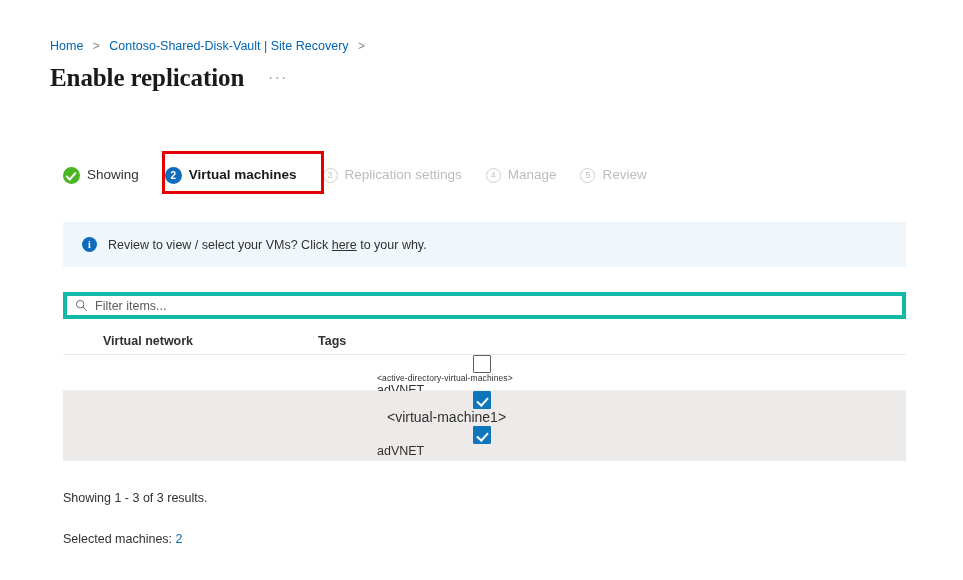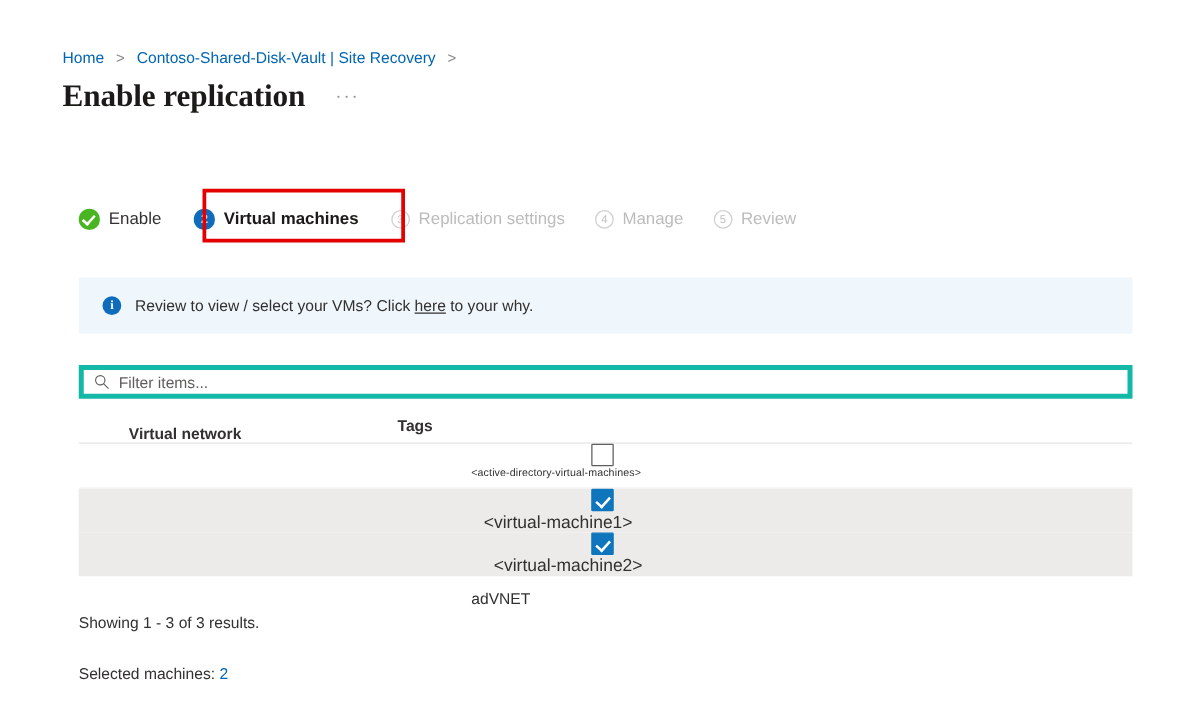--- a/index.html
+++ b/index.html
@@ -256,21 +256,20 @@
     flex: 0 0 auto;
     font-size: 12.5px;
     color: #323130;
     overflow: hidden;
   }
   .col-vnet {
     width: 215px;
     flex: 0 0 auto;
     font-size: 12.5px;
     color: #323130;
-    margin-top: 12px;
   }
   .col-tags {
     flex: 1 1 auto;
     font-size: 12.5px;
     color: #323130;
   }
   .vm-header .col-name,
   .vm-header .col-vnet,
   .vm-header .col-tags {
     font-weight: 700;
@@ -337,21 +336,21 @@
 
 <div class="page-title-row">
   <span class="page-title">Enable replication</span>
   <span class="title-ellipsis">···</span>
 </div>
 
 <div class="wizard-tabs">
 
   <div class="tab tab-done">
     <span class="tab-icon-check"></span>
-    <span class="tab-label">Enable</span>
+    <span class="tab-label">Showing</span>
   </div>
 
   <span class="tab-gap"></span>
 
   <div class="tab tab-active">
     <span class="tab-num-filled">2</span>
     <span class="tab-label">Virtual machines</span>
   </div>
 
   <span class="tab-gap"></span>
@@ -419,21 +418,20 @@
     </div>
     <div class="col-name name-big name-indent-1">&lt;virtual-machine1&gt;</div>
     <div class="col-vnet">adVNET</div>
     <div class="col-tags"></div>
   </div>
 
   <div class="vm-row selected">
     <div class="col-check">
       <span class="cb checked"></span>
     </div>
-    <div class="col-name name-big name-indent-2">&lt;virtual-machine2&gt;</div>
     <div class="col-vnet">adVNET</div>
     <div class="col-tags"></div>
   </div>
 
 </div>
 
 <div class="showing-text">Showing 1 - 3 of 3 results.</div>
 
 <div class="selected-text">
   <span>Selected machines: </span><span class="selected-count">2</span>

